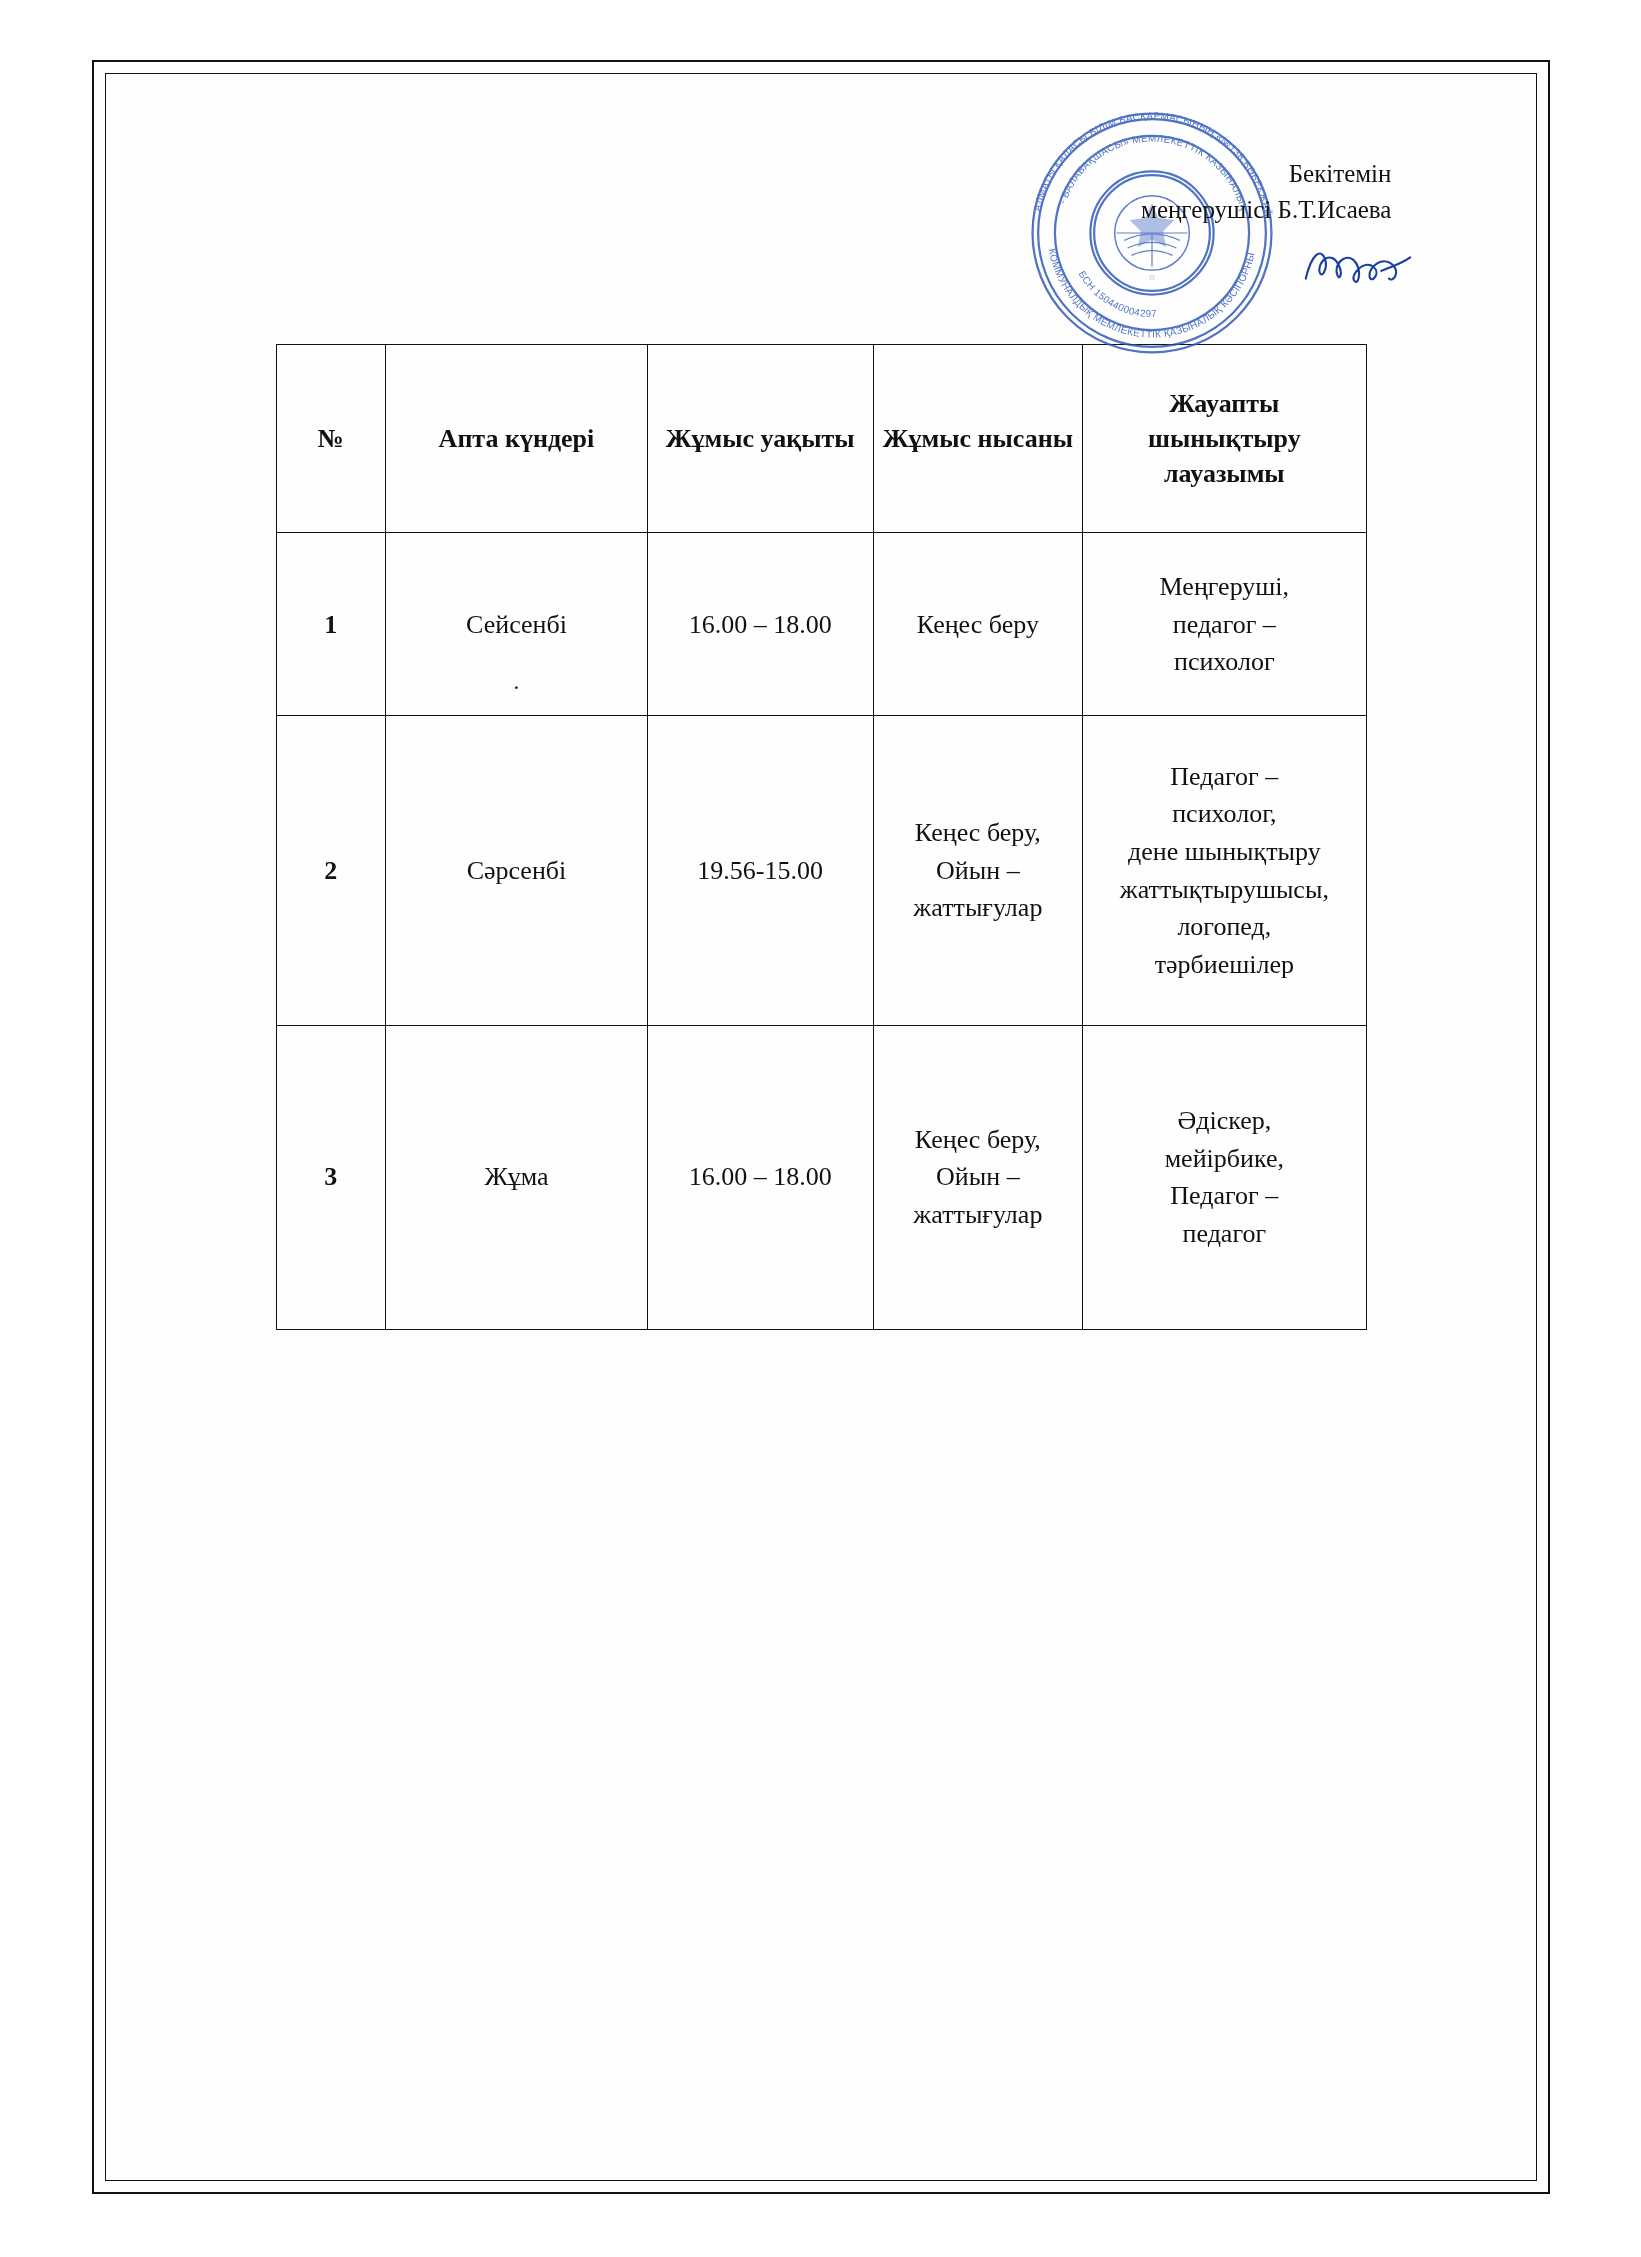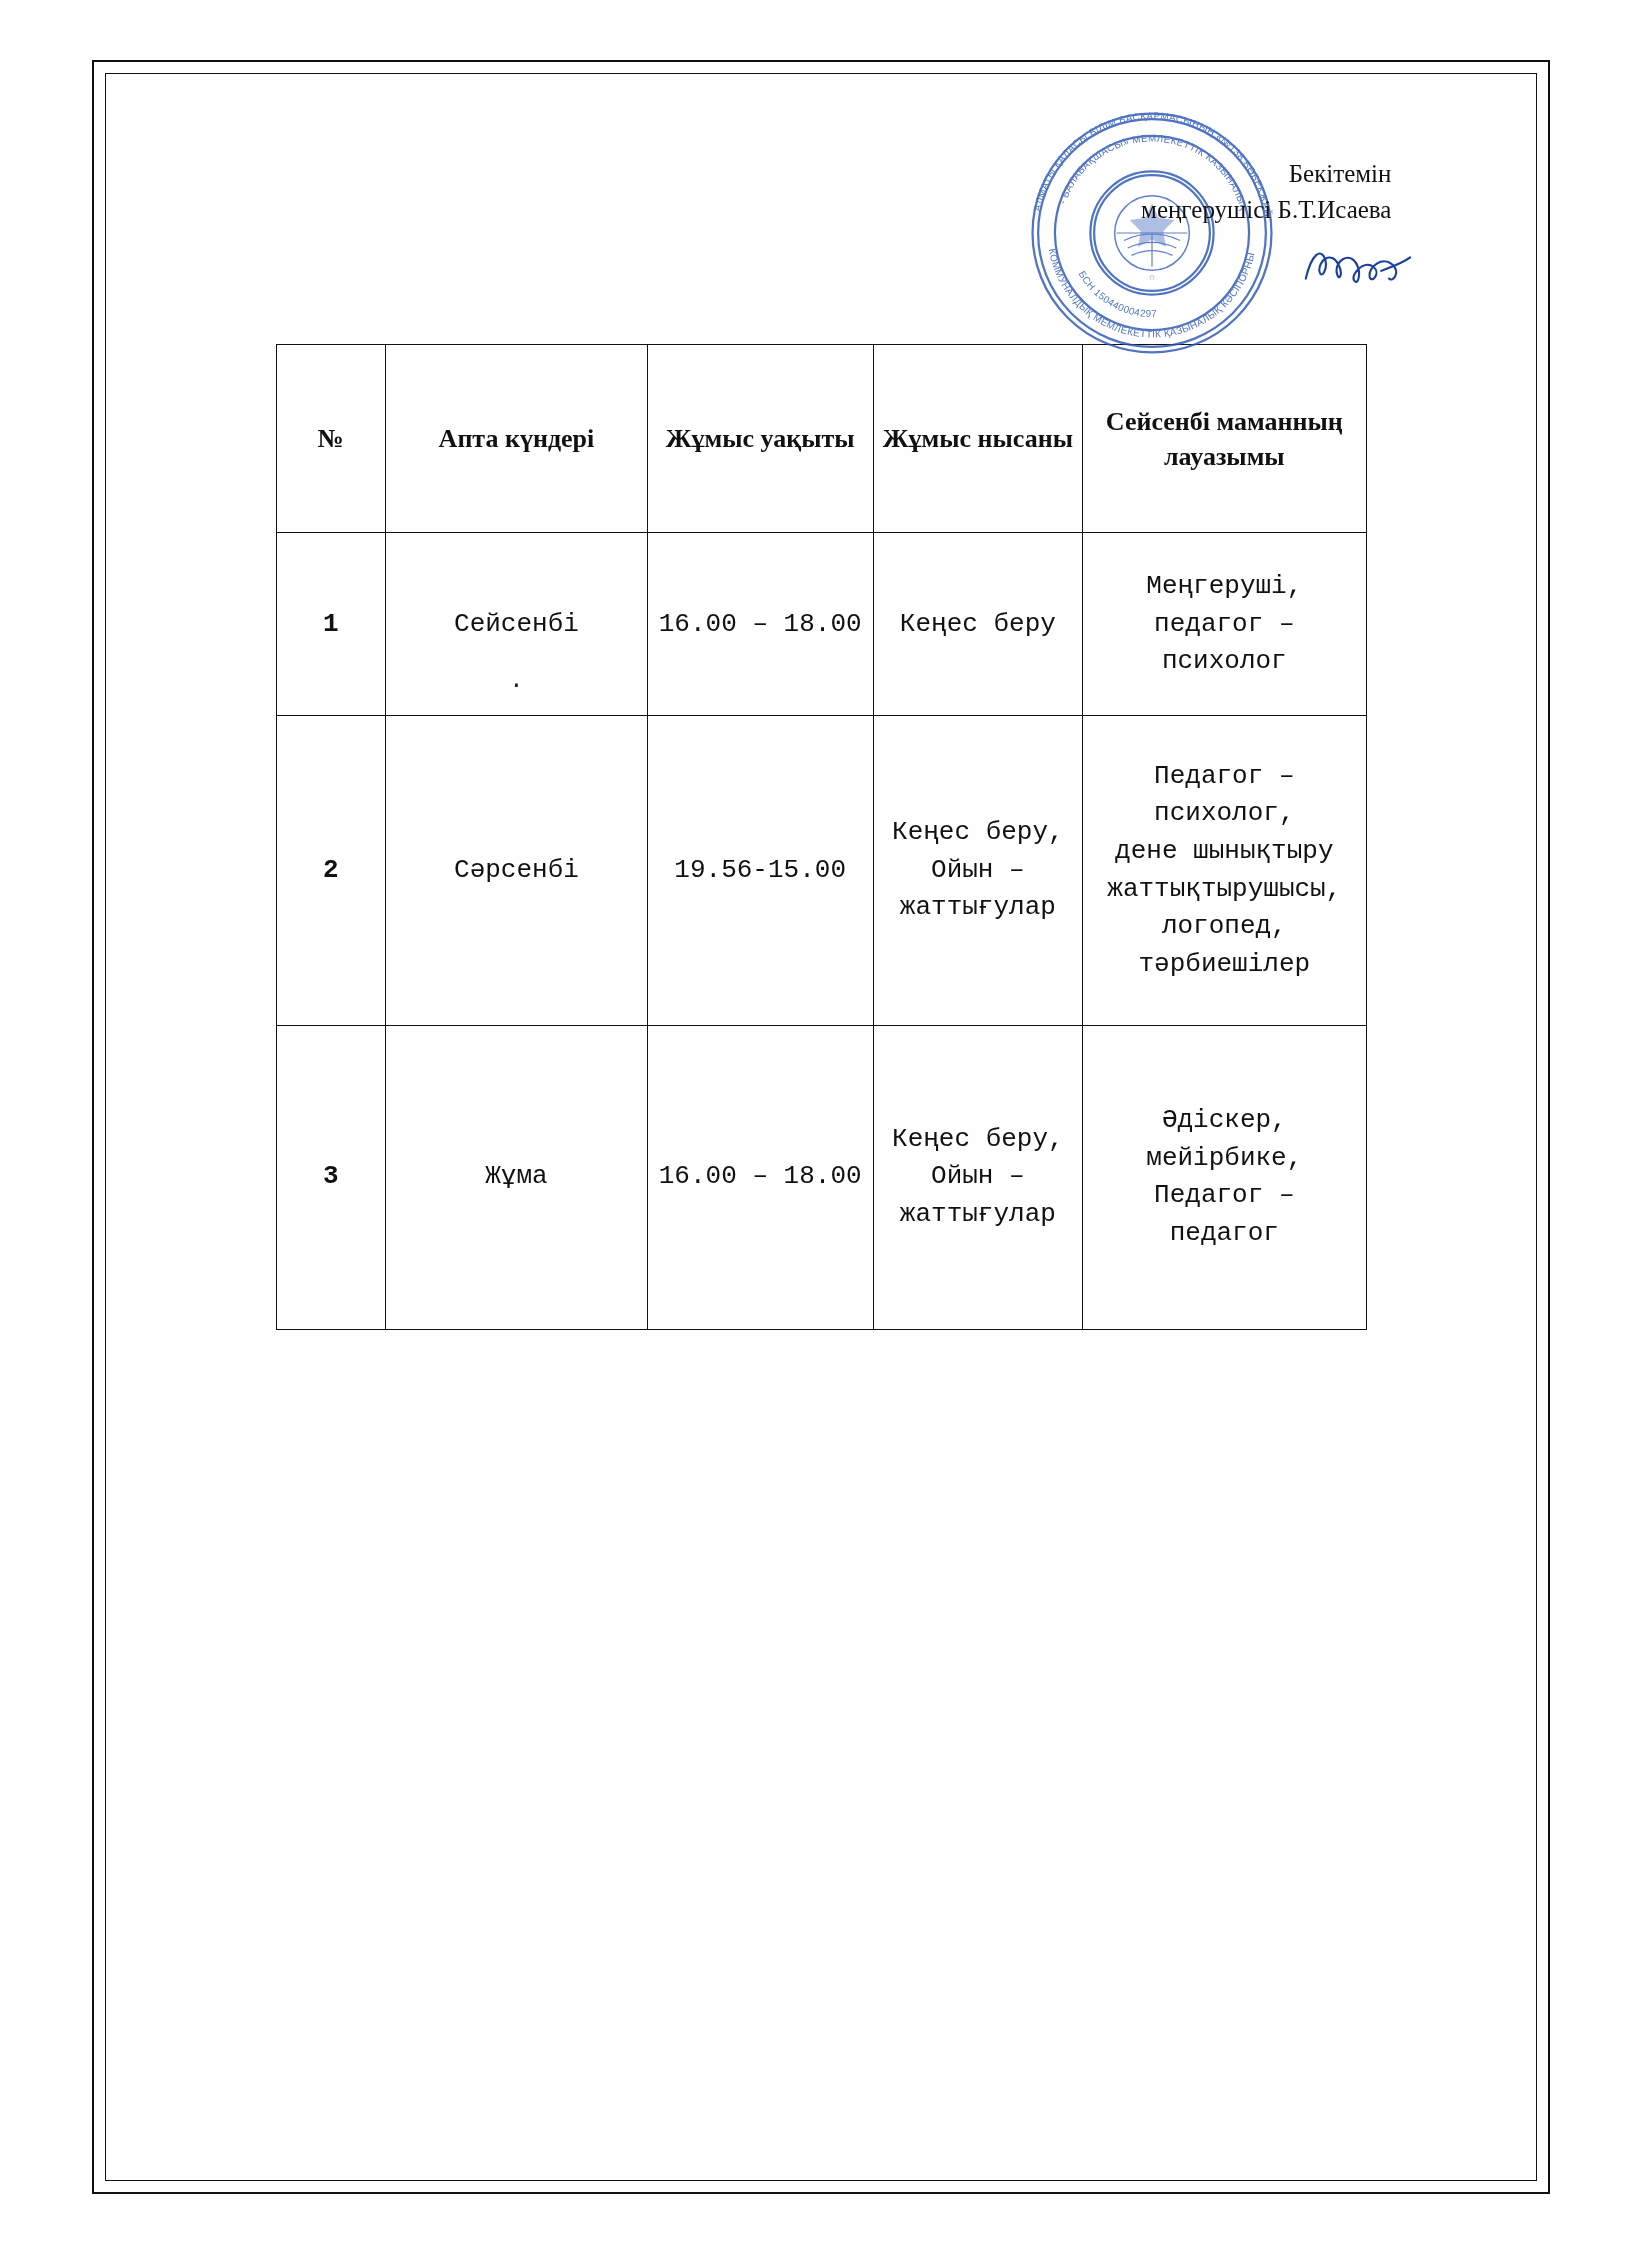--- a/index.html
+++ b/index.html
@@ -105,21 +105,20 @@
     font-size: 26px;
     padding: 11.6px 7.7px;
   }
   table.schedule th {
     font-weight: bold;
     height: 164px;
     line-height: 1.35;
   }
   table.schedule td {
     line-height: 1.45;
-    font-family: Liberation Mono, monospace;
   }
   .col-num   { width: 101px; }
   .col-day   { width: 241px; }
   .col-time  { width: 208px; }
   .col-form  { width: 193px; }
   .col-role  { width: 261px; }
 
   .row-1 td { height: 159px; }
   .row-2 td { height: 285px; }
   .row-3 td { height: 280px; }
@@ -198,21 +197,21 @@
             <col class="col-time">
             <col class="col-form">
             <col class="col-role">
         </colgroup>
         <thead>
           <tr>
             <th>№</th>
             <th>Апта күндері</th>
             <th>Жұмыс уақыты</th>
             <th>Жұмыс нысаны</th>
-            <th>Сейсенбі маманның лауазымы</th>
+            <th>Жауапты шынықтыру лауазымы</th>
           </tr>
         </thead>
         <tbody>
           <tr class="row-1">
             <td class="numcell">1</td>
             <td class="daycell">
               <span>Сейсенбі</span>
               <span class="dot">.</span>
             </td>
             <td>16.00 – 18.00</td>

